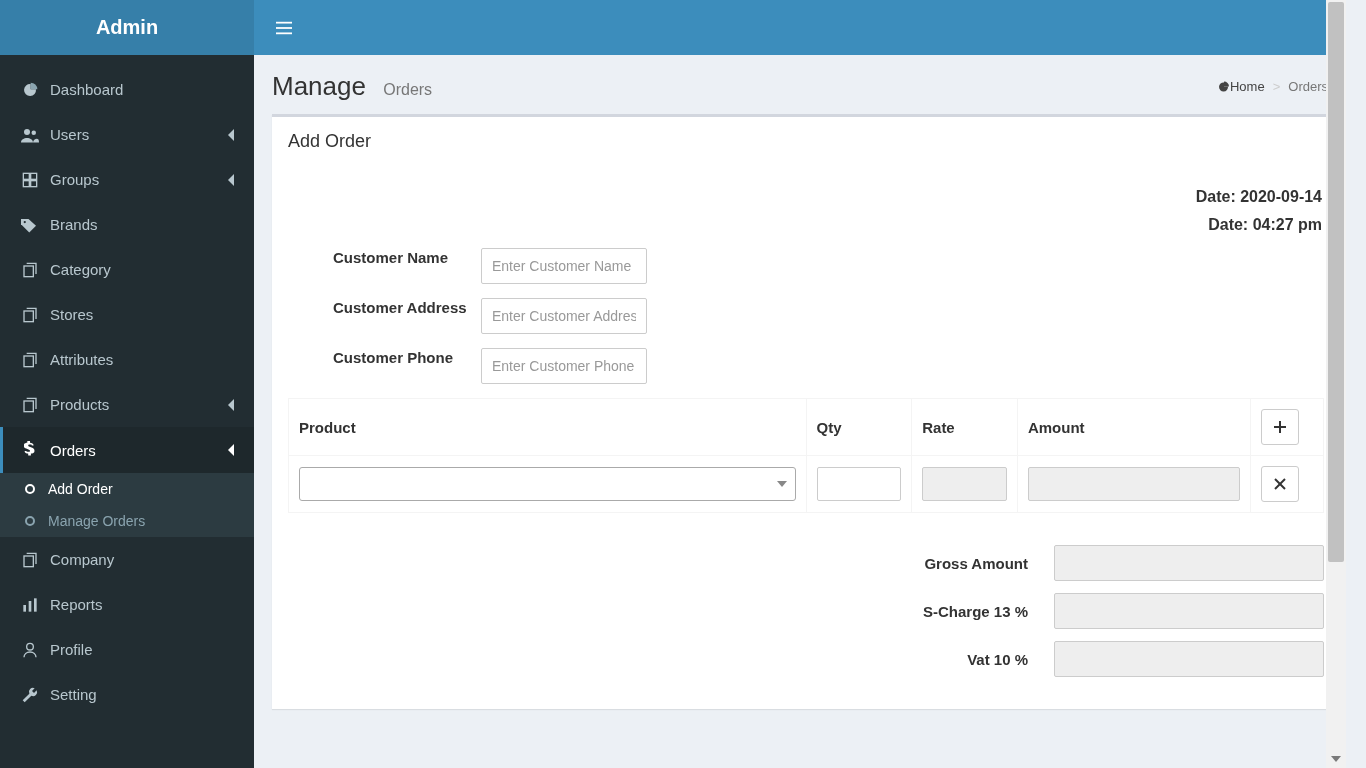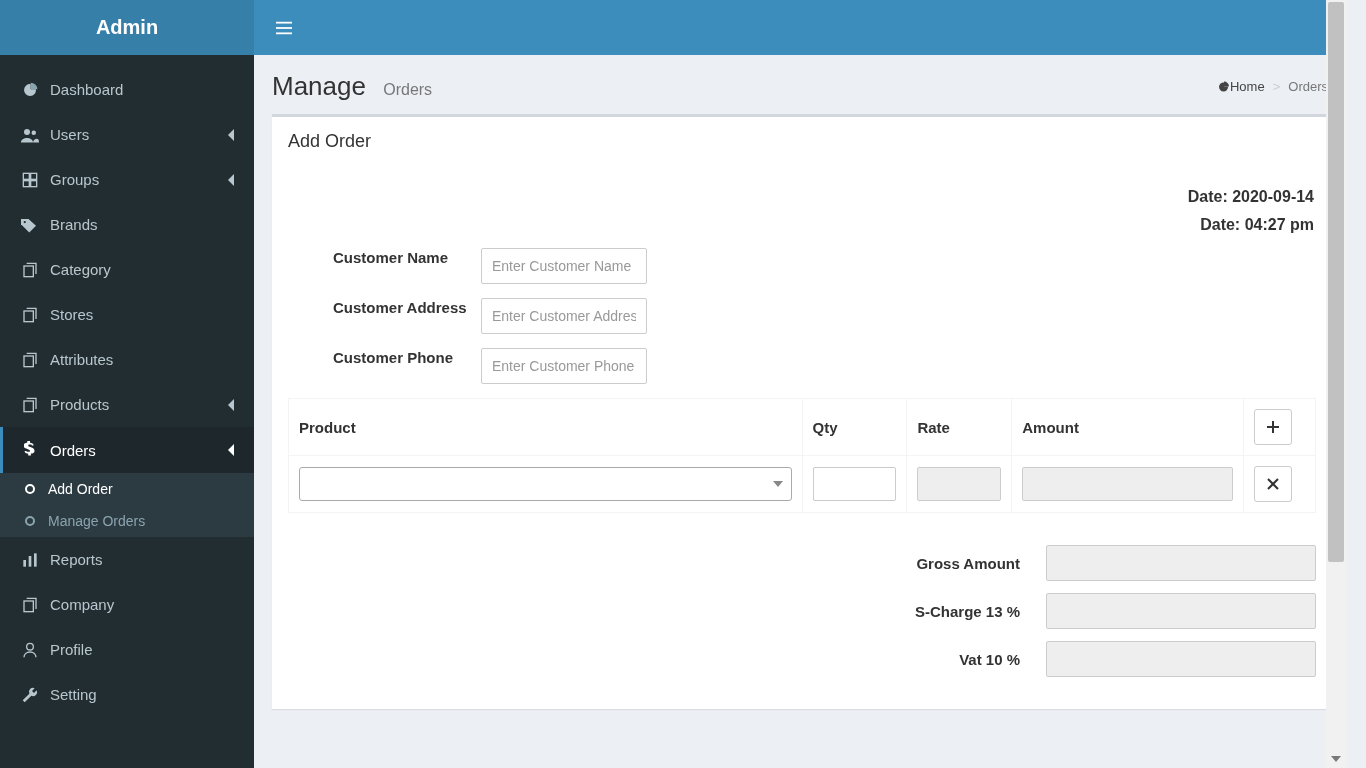--- a/index.html
+++ b/index.html
@@ -37,21 +37,21 @@
   .breadcrumb { margin-left: auto; font-size: 13px; color: #777; display: flex; align-items: center; gap: 8px; }
   .breadcrumb a { color: #444; text-decoration: none; display:inline-flex; align-items:center; }
   .breadcrumb .sep { color: #ccc; }
   .breadcrumb .active { color: #777; }
 
   
   .content { padding: 0 18px 18px 18px; flex:1; overflow:auto; }
   .box { background: #fff; border-top: 3px solid #d2d6de; box-shadow: 0 1px 1px rgba(0,0,0,.08); }
   .box-header { padding: 14px 16px; }
   .box-header h3 { font-size: 18px; font-weight: 500; }
-  .box-body { padding: 12px 12px 20px 16px; }
+  .box-body { padding: 12px 4px 20px 16px; }
 
   .meta-right { text-align: right; font-weight: 700; margin: 10px 2px; font-size: 16px; }
 
   .form-row { display: flex; align-items: flex-start; margin: 14px 0; }
   .form-row .lbl { width: 148px; padding-right: 14px; font-weight: 700; line-height: 1.35; font-size: 15px; margin-left: 45px; }
   .form-row input.txt {
     width: 166px; height: 36px; border: 1px solid #ccc; border-radius: 2px; padding: 6px 10px; font-size: 14px; color:#555;
   }
   .form-row input.txt::placeholder { color: #999; }
 
@@ -252,39 +252,39 @@
             </span>
             <span>Manage Orders</span>
           </a>
             </li>
         </ul>
       </li>
 
       <li>
           <a href="#">
         <span class="ico">
+          <svg width="16" height="16" viewBox="0 0 24 24" fill="none" stroke="#b8c7ce" stroke-width="2">
+                <rect x="3" y="6" width="14" height="16"></rect>
+                <path d="M7 2h14v16"></path>
+              </svg>
+        </span>
+        <span>Company</span>
+      </a>
+        </li>
+
+      <li>
+          <a href="#">
+        <span class="ico">
           <svg width="16" height="16" viewBox="0 0 24 24" fill="#b8c7ce">
                 <rect x="2" y="12" width="4" height="10"></rect>
                 <rect x="10" y="6" width="4" height="16"></rect>
                 <rect x="18" y="2" width="4" height="20"></rect>
               </svg>
         </span>
         <span>Reports</span>
-      </a>
-        </li>
-
-      <li>
-          <a href="#">
-        <span class="ico">
-          <svg width="16" height="16" viewBox="0 0 24 24" fill="none" stroke="#b8c7ce" stroke-width="2">
-                <rect x="3" y="6" width="14" height="16"></rect>
-                <path d="M7 2h14v16"></path>
-              </svg>
-        </span>
-        <span>Company</span>
       </a>
         </li>
 
       <li>
           <a href="#">
         <span class="ico">
           <svg width="14" height="16" viewBox="0 0 20 24" fill="none" stroke="#b8c7ce" stroke-width="2">
                 <circle cx="10" cy="7" r="5"></circle>
                 <path d="M1 23c0-5 4-8 9-8s9 3 9 8"></path>
               </svg>

